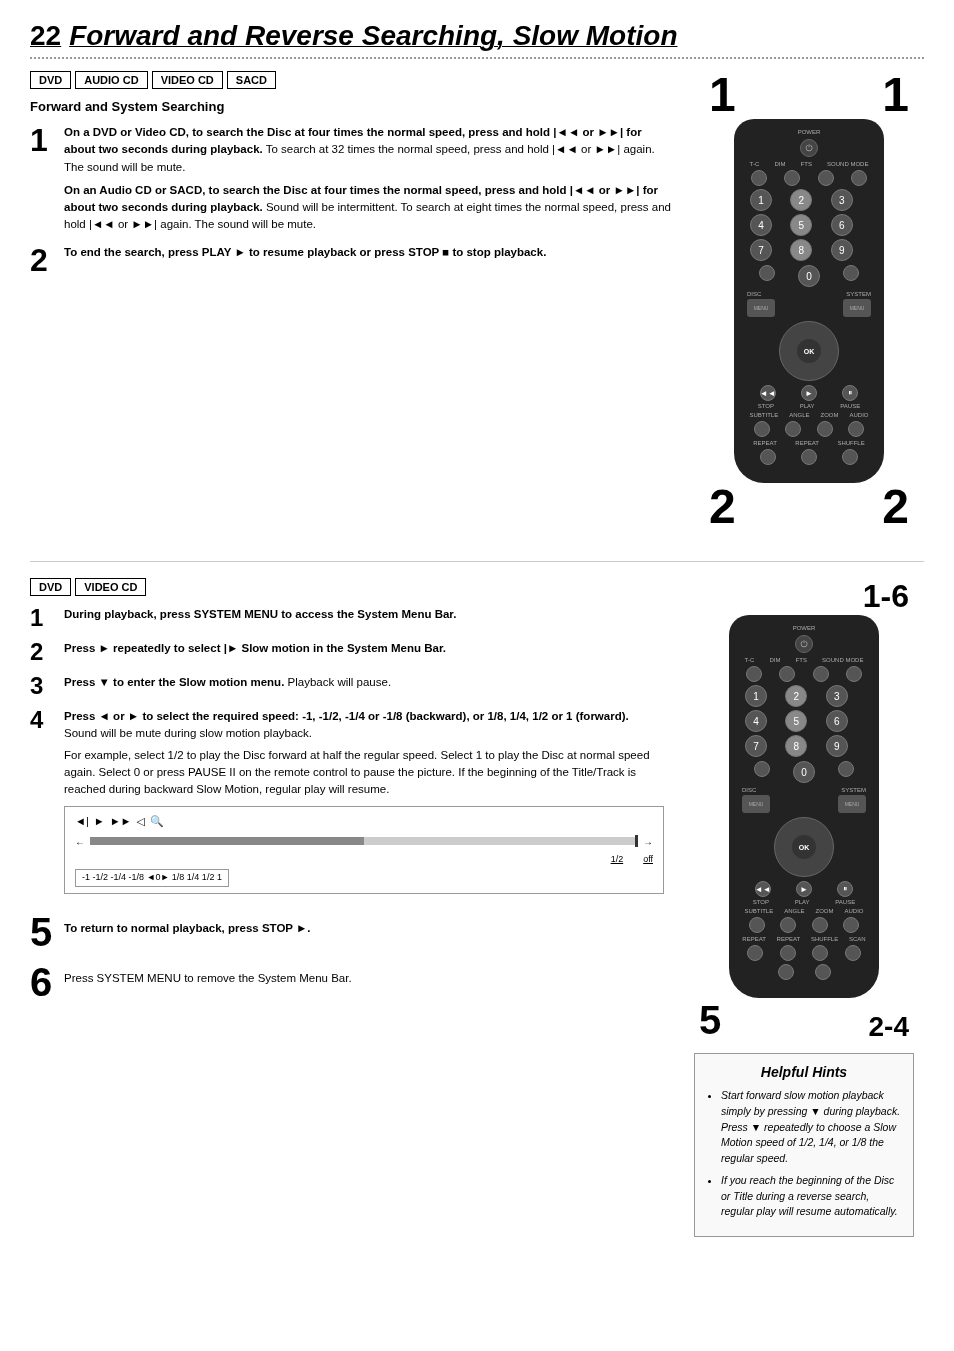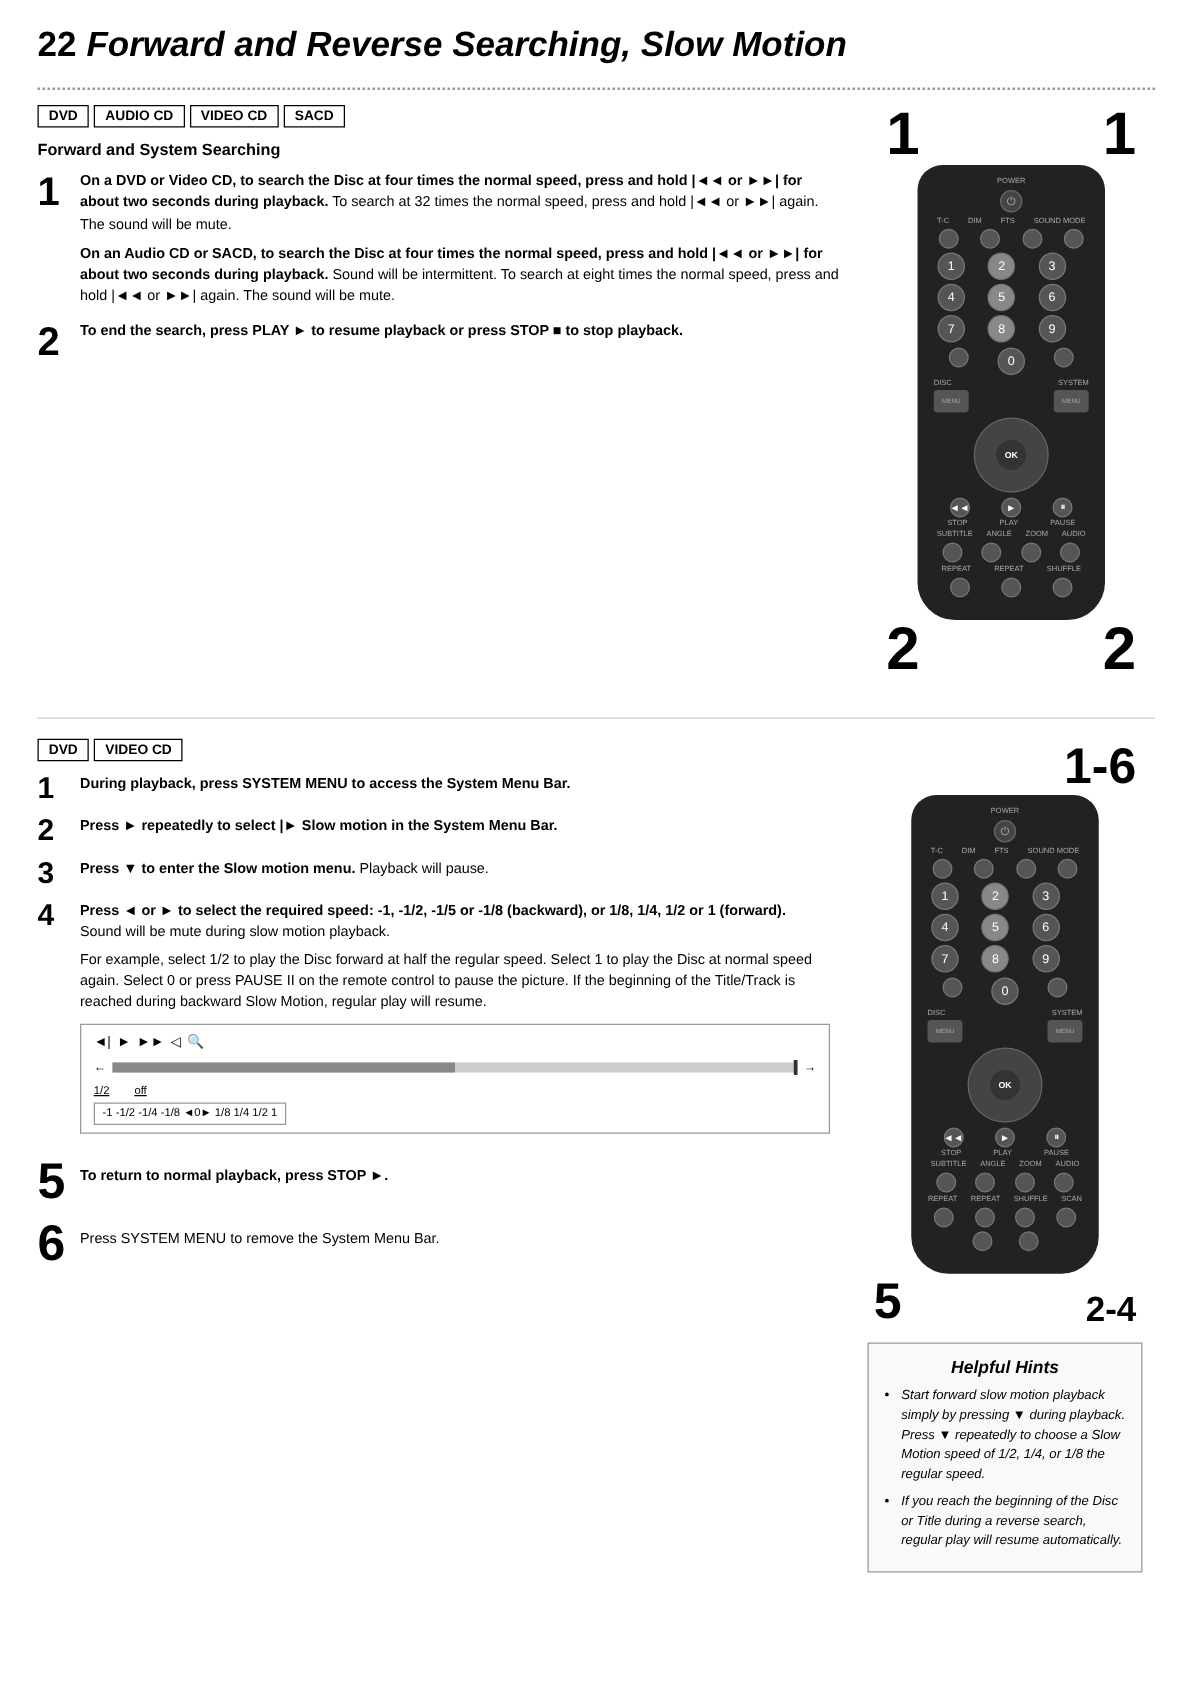--- a/index.html
+++ b/index.html
@@ -262,21 +262,21 @@
     .slow-right {
       width: 240px;
       display: flex;
       flex-direction: column;
       align-items: center;
     }
   </style>
 </head>
 <body>
 
-<div style="margin-bottom:18px;">
+<div style="margin-bottom:5px;text-decoration:underline;">
   <span class="page-number">22</span><span style="font-size:28px;font-style:italic;font-weight:bold;">Forward and Reverse Searching, Slow Motion</span>
 </div>
 <hr class="dotted-line">
 
 <div class="section">
   <div class="section-left">
 
     <div class="badges">
       <span class="badge">DVD</span>
       <span class="badge">AUDIO CD</span>
@@ -442,41 +442,41 @@
     <div class="step">
       <div class="step-number-sm">3</div>
       <div class="step-content">
         <b>Press ▼ to enter the Slow motion menu.</b> Playback will pause.
       </div>
     </div>
 
     <div class="step">
       <div class="step-number-sm">4</div>
       <div class="step-content">
-        <p><b>Press ◄ or ► to select the required speed: -1, -1/2, -1/5 or -1/8 (backward), or 1/8, 1/4, 1/2 or 1 (forward).</b> Sound will be mute during slow motion playback.</p>
+        <p><b>Press ◄ or ► to select the required speed: -1, -1/2, -1/4 or -1/8 (backward), or 1/8, 1/4, 1/2 or 1 (forward).</b> Sound will be mute during slow motion playback.</p>
         <p style="margin-top:4px;">For example, select 1/2 to play the Disc forward at half the regular speed. Select 1 to play the Disc at normal speed again. Select 0 or press PAUSE II on the remote control to pause the picture. If the beginning of the Title/Track is reached during backward Slow Motion, regular play will resume.</p>
 
         <div class="scale-diagram">
           <div class="scale-track">
             <span style="font-size:11px;">◄|</span>
             <span style="font-size:11px;">►</span>
             <span style="font-size:11px;">►►</span>
             <span style="font-size:11px;">◁</span>
             <span style="font-size:11px;">🔍</span>
           </div>
           
           <div style="display:flex;align-items:center;gap:5px;margin-bottom:4px;">
             <span>←</span>
             <div style="flex:1;height:8px;background:#ccc;position:relative;">
               <div style="position:absolute;left:0;top:0;bottom:0;width:50%;background:#888;"></div>
               <div style="position:absolute;right:0;top:-2px;bottom:-2px;width:3px;background:#333;"></div>
             </div>
             <span>→</span>
           </div>
-          <div style="display:flex;justify-content:flex-start;gap:20px;font-size:9px;text-decoration:underline;">
+          <div style="display:flex;justify-content:flex-end;gap:20px;font-size:9px;text-decoration:underline;">
             <span>1/2</span>
             <span>off</span>
           </div>
           <div style="border:1px solid #999;display:inline-block;padding:1px 6px;font-size:9px;margin-top:3px;">-1 -1/2 -1/4 -1/8 ◄0► 1/8 1/4 1/2 1</div>
         </div>
       </div>
     </div>
 
     <div class="step">
       <div class="step-number" style="font-size:40px;">5</div>
@@ -491,21 +491,21 @@
         Press SYSTEM MENU to remove the System Menu Bar.
       </div>
     </div>
   </div>
 
   <div class="slow-right">
 
     <div style="position:relative; width:210px;">
 
       <div style="display:flex;justify-content:flex-end;align-items:flex-start;width:210px;margin-bottom:0;">
-        <span style="font-size:40px;font-weight:bold;">1-6</span>
+        <span style="font-size:32px;font-weight:bold;">1-6</span>
       </div>
 
       <div class="remote" style="width:150px;margin:0 auto;">
 
         <div class="remote-power-row">
           <span style="color:#aaa;font-size:6px;">POWER</span>
         </div>
         <div class="remote-power-row">
           <div class="power-btn">⏻</div>
         </div>

